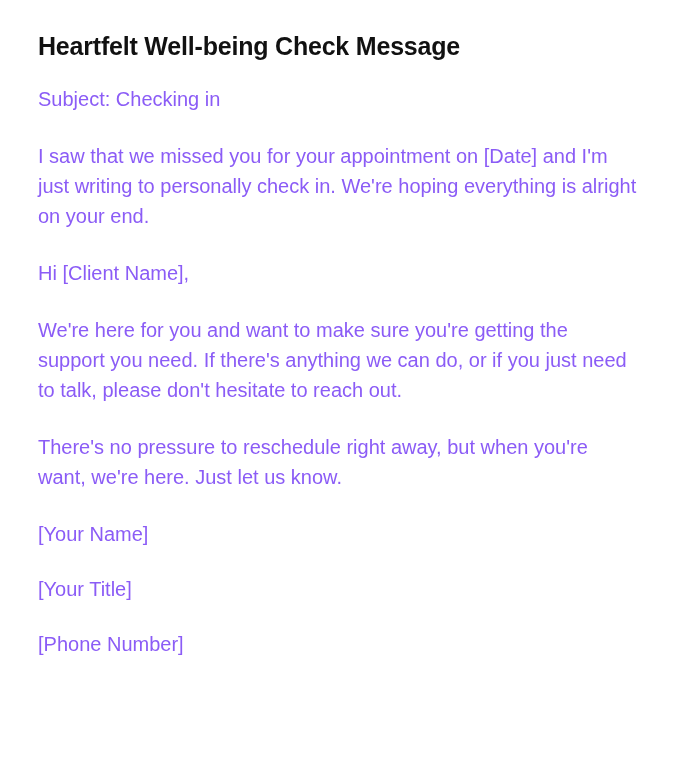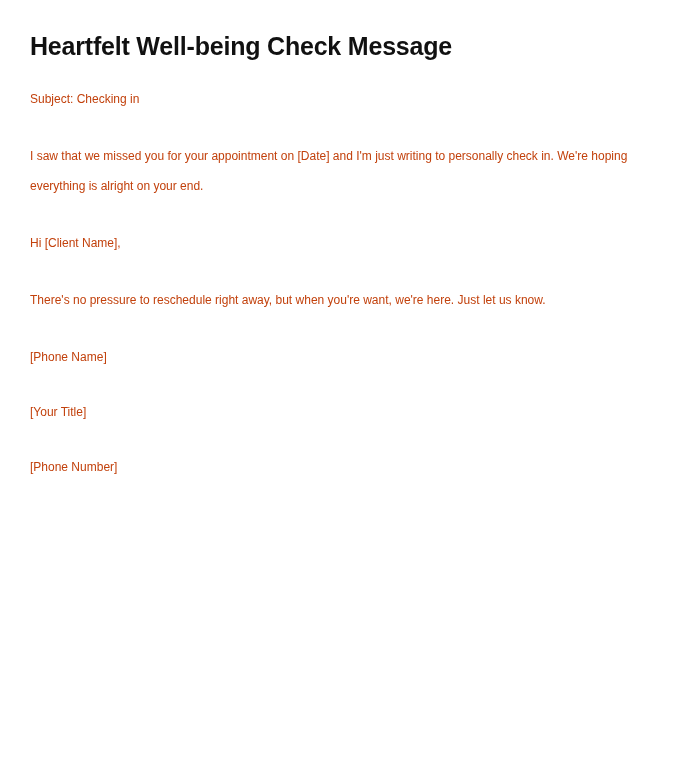--- a/index.html
+++ b/index.html
@@ -11,51 +11,52 @@
     width: 700px;
     height: 766px;
     font-family: "Liberation Sans", sans-serif;
     color: #222222;
     -webkit-font-smoothing: antialiased;
   }
   .page {
     box-sizing: border-box;
     width: 700px;
     min-height: 766px;
-    padding: 22px 40px 20px 30px;
+    padding: 22px 40px 20px 38px;
     background: #ffffff;
   }
   .doc-title {
     font-size: 25px;
     line-height: 32px;
     font-weight: bold;
     color: #111111;
     margin: 8px 0 22px 0;
     letter-spacing: -0.2px;
   }
   .para {
-    font-size: 12px;
+    font-size: 20px;
     line-height: 30px;
-    color: #c2410c;
+    color: #8b5cf6;
     margin: 0 0 27px 0;
     max-width: 600px;
   }
   .para.tight {
     margin-bottom: 25px;
   }
   .para:last-child {
     margin-bottom: 13px;
   }
 </style>
 </head>
 <body>
 
 <div class="page">
   <h1 class="doc-title">Heartfelt Well-being Check Message</h1>
 
   <p class="para">Subject: Checking in</p>
   <p class="para">I saw that we missed you for your appointment on [Date] and I'm just writing to personally check in. We're hoping everything is alright on your end.</p>
   <p class="para">Hi [Client Name],</p>
+  <p class="para">We're here for you and want to make sure you're getting the support you need. If there's anything we can do, or if you just need to talk, please don't hesitate to reach out.</p>
   <p class="para">There's no pressure to reschedule right away, but when you're want, we're here. Just let us know.</p>
-  <p class="para tight">[Phone Name]</p>
+  <p class="para tight">[Your Name]</p>
   <p class="para tight">[Your Title]</p>
   <p class="para tight">[Phone Number]</p>
 </div>
 
 </body></html>

